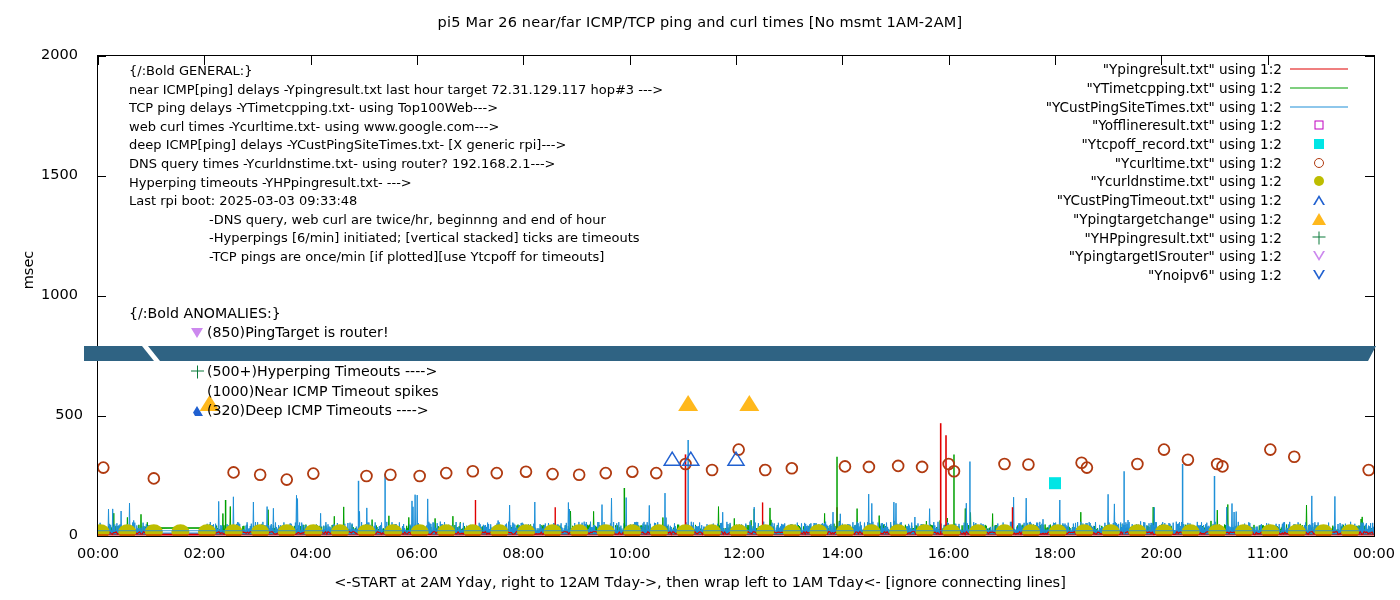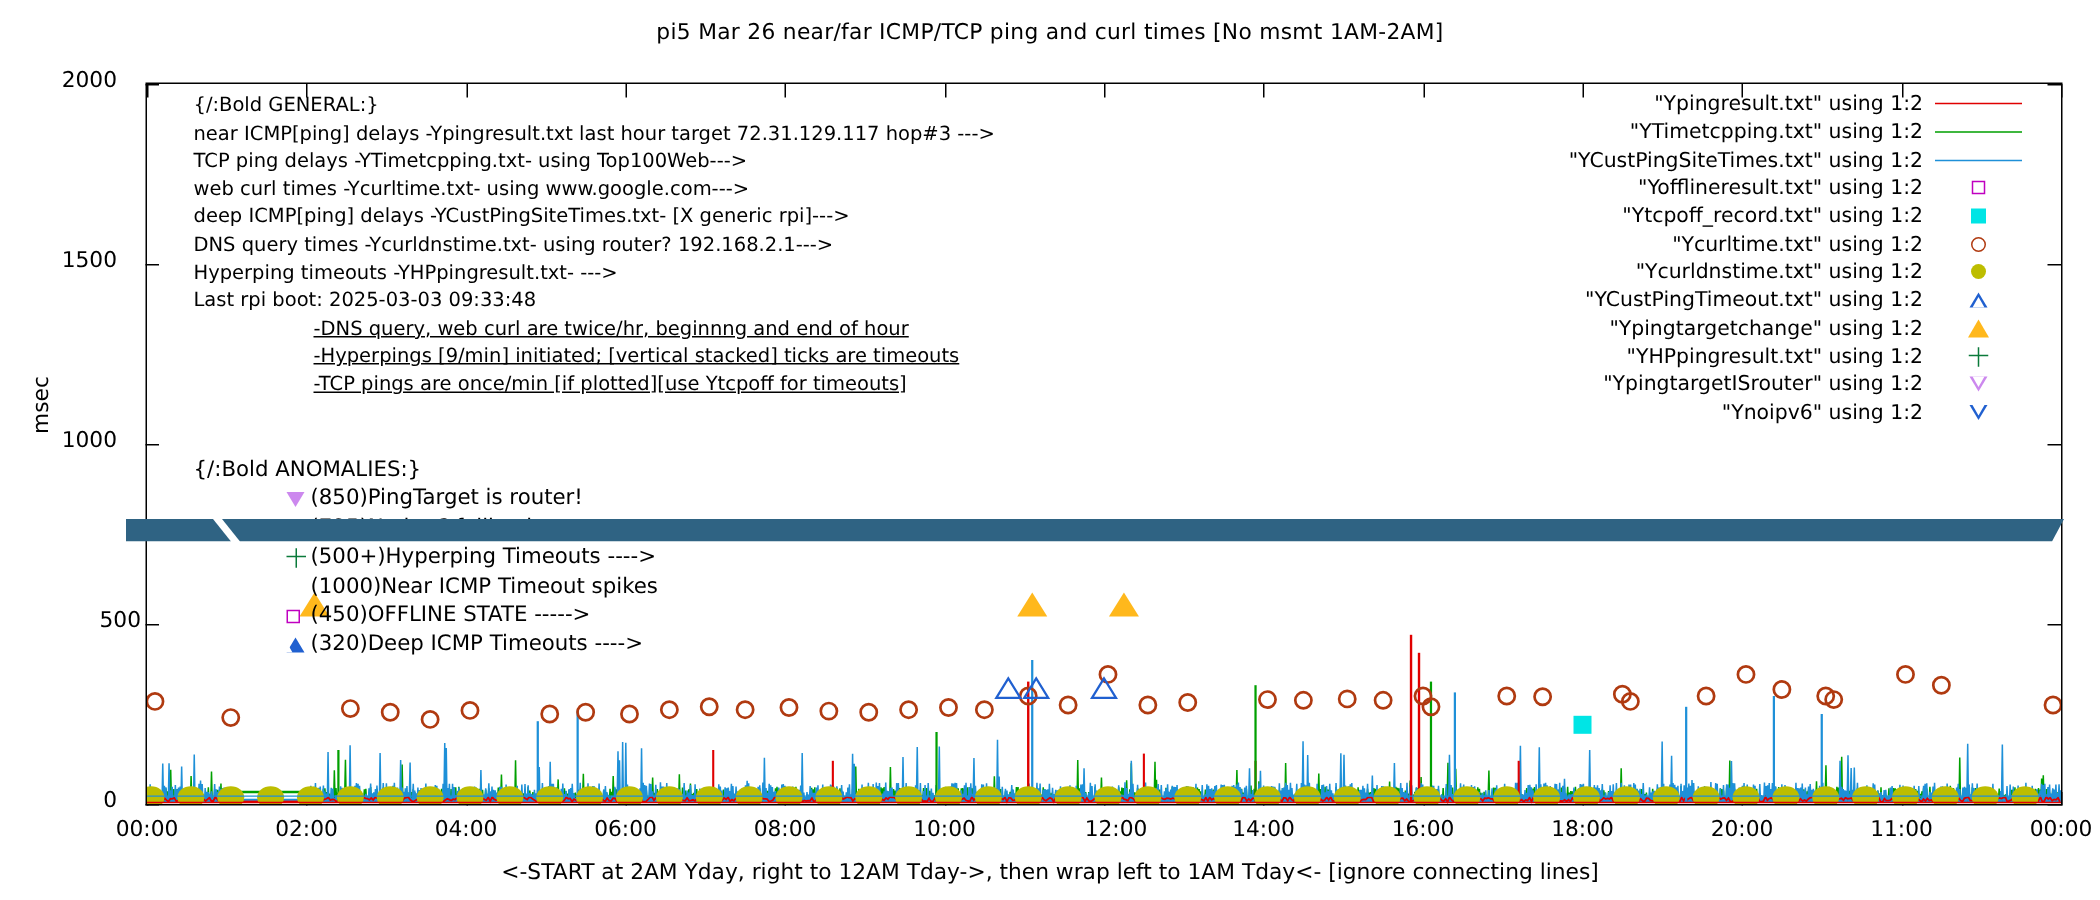--- a/index.html
+++ b/index.html
@@ -41,38 +41,38 @@
   .m-tri-dn-open-b::after{content:"";position:absolute;left:-4px;top:-10px;border-left:4px solid transparent;border-right:4px solid transparent;border-top:7px solid #fff;}
   .m-plus{width:13px;height:13px;position:relative;}
   .m-plus::before{content:"";position:absolute;left:0;top:5.5px;width:13px;height:0;border-top:1.8px solid #0a7a3a;}
   .m-plus::after{content:"";position:absolute;top:0;left:5.5px;height:13px;width:0;border-left:1.8px solid #0a7a3a;}
   
   #general-block{left:129px;top:62px;font-size:13px;line-height:18.6px;white-space:nowrap;}
   #anomaly-block{left:129px;top:304px;font-size:14.2px;line-height:19.4px;white-space:nowrap;}
   .anom-row{position:relative;height:19.4px;white-space:nowrap;}
   .anom-mark{position:absolute;top:50%;transform:translateY(-50%);}
   .anom-txt{display:inline-block;}
-  .indent1{padding-left:80px;text-decoration:underline;}
+  .indent1{padding-left:80px;}
   .indent2{padding-left:60px;}
   
   #teal-banner{left:84px;top:346px;width:1292px;height:15px;}
   
   .no-sel{user-select:none;}
 </style>
 </head>
 <body>
 
 <div class="abs no-sel" id="chart-title">pi5 Mar 26  near/far ICMP/TCP ping and curl times [No msmt 1AM-2AM]</div>
 
 <div class="abs no-sel" id="ylabel">msec</div>
 <div id="y-axis">
     <div class="abs no-sel ytick-label" style="left: 20px; top: 526px;">0</div>
     <div class="abs ytick-mark" style="top: 536px;"></div>
     <div class="abs ytick-mark" style="top: 536px; left: 1365px;"></div>
-    <div class="abs no-sel ytick-label" style="left: 36px; top: 406px;">500</div>
+    <div class="abs no-sel ytick-label" style="left: 25px; top: 406px;">500</div>
     <div class="abs ytick-mark" style="top: 416px;"></div>
     <div class="abs ytick-mark" style="top: 416px; left: 1365px;"></div>
     <div class="abs no-sel ytick-label" style="left: 20px; top: 286px;">1000</div>
     <div class="abs ytick-mark" style="top: 296px;"></div>
     <div class="abs ytick-mark" style="top: 296px; left: 1365px;"></div>
     <div class="abs no-sel ytick-label" style="left: 20px; top: 166px;">1500</div>
     <div class="abs ytick-mark" style="top: 176px;"></div>
     <div class="abs ytick-mark" style="top: 176px; left: 1365px;"></div>
     <div class="abs no-sel ytick-label" style="left: 20px; top: 46px;">2000</div>
     <div class="abs ytick-mark" style="top: 56px;"></div>
@@ -258,42 +258,39 @@
       <div>near ICMP[ping] delays -Ypingresult.txt last hour target 72.31.129.117 hop#3 ---&gt;</div>
       <div>TCP ping delays -YTimetcpping.txt- using Top100Web---&gt;</div>
       <div>web curl times -Ycurltime.txt- using www.google.com---&gt;</div>
       <div>deep ICMP[ping] delays -YCustPingSiteTimes.txt- [X generic rpi]---&gt;</div>
       <div>DNS query times -Ycurldnstime.txt- using router? 192.168.2.1---&gt;</div>
       <div>Hyperping timeouts -YHPpingresult.txt- ---&gt;</div>
       <div>Last rpi boot: 2025-03-03 09:33:48</div>
     </div>
   <div id="general-indented">
       <div class="indent1">-DNS query, web curl are twice/hr, beginnng and end of hour</div>
-      <div class="indent1"> -Hyperpings [9/min] initiated; [vertical stacked] ticks are timeouts</div>
+      <div class="indent1"> -Hyperpings [6/min] initiated; [vertical stacked] ticks are timeouts</div>
       <div class="indent1">-TCP pings are once/min [if plotted][use Ytcpoff for timeouts]</div>
     </div>
 </div>
 
 <div class="abs no-sel" id="anomaly-block">
   <div>{/:Bold ANOMALIES:}</div>
   <div id="anomaly-rows">
       <div class="anom-row"><div class="anom-mark" style="left: 62px;">
           <div class="k m-tri-dn-open-v" style="position: static; transform: none;"></div>
         </div><span class="anom-txt indent2" style="padding-left: 78px;">(850)PingTarget is router!</span></div>
       <div class="anom-row"><div class="anom-mark" style="left: 62px;">
           <div class="k m-tri-dn-open-b" style="position: static; transform: none;"></div>
         </div><span class="anom-txt indent2" style="padding-left: 78px;">(795)No ipv6 fallback</span></div>
       <div class="anom-row"><div class="anom-mark" style="left: 62px;">
           <div class="k m-plus" style="position: static; transform: none;"></div>
         </div><span class="anom-txt indent2" style="padding-left: 78px;">(500+)Hyperping Timeouts ----&gt;</span></div>
       <div class="anom-row"><span class="anom-txt indent2" style="padding-left: 78px;">(1000)Near ICMP Timeout spikes</span></div>
       <div class="anom-row"><div class="anom-mark" style="left: 62px;">
-          <div class="k m-sq-open" style="position: static; transform: none;"></div>
-        </div><span class="anom-txt indent2" style="padding-left: 78px;">(450)OFFLINE STATE -----&gt;</span></div>
-      <div class="anom-row"><div class="anom-mark" style="left: 62px;">
           <div class="k m-tri-up-open" style="position: static; transform: none;"></div>
         </div><span class="anom-txt indent2" style="padding-left: 78px;">(320)Deep ICMP Timeouts ----&gt;</span></div>
     </div>
 </div>
 
 <svg class="abs no-sel" id="teal-banner" viewBox="0 0 1292 15" preserveAspectRatio="none">
   <polygon id="banner-shape" points="0,0 58,0 70,15 0,15" fill="#2f6383"></polygon>
   <polygon id="banner-shape2" points="64,0 1292,0 1284,15 76,15" fill="#2f6383"></polygon>
 </svg>
 

